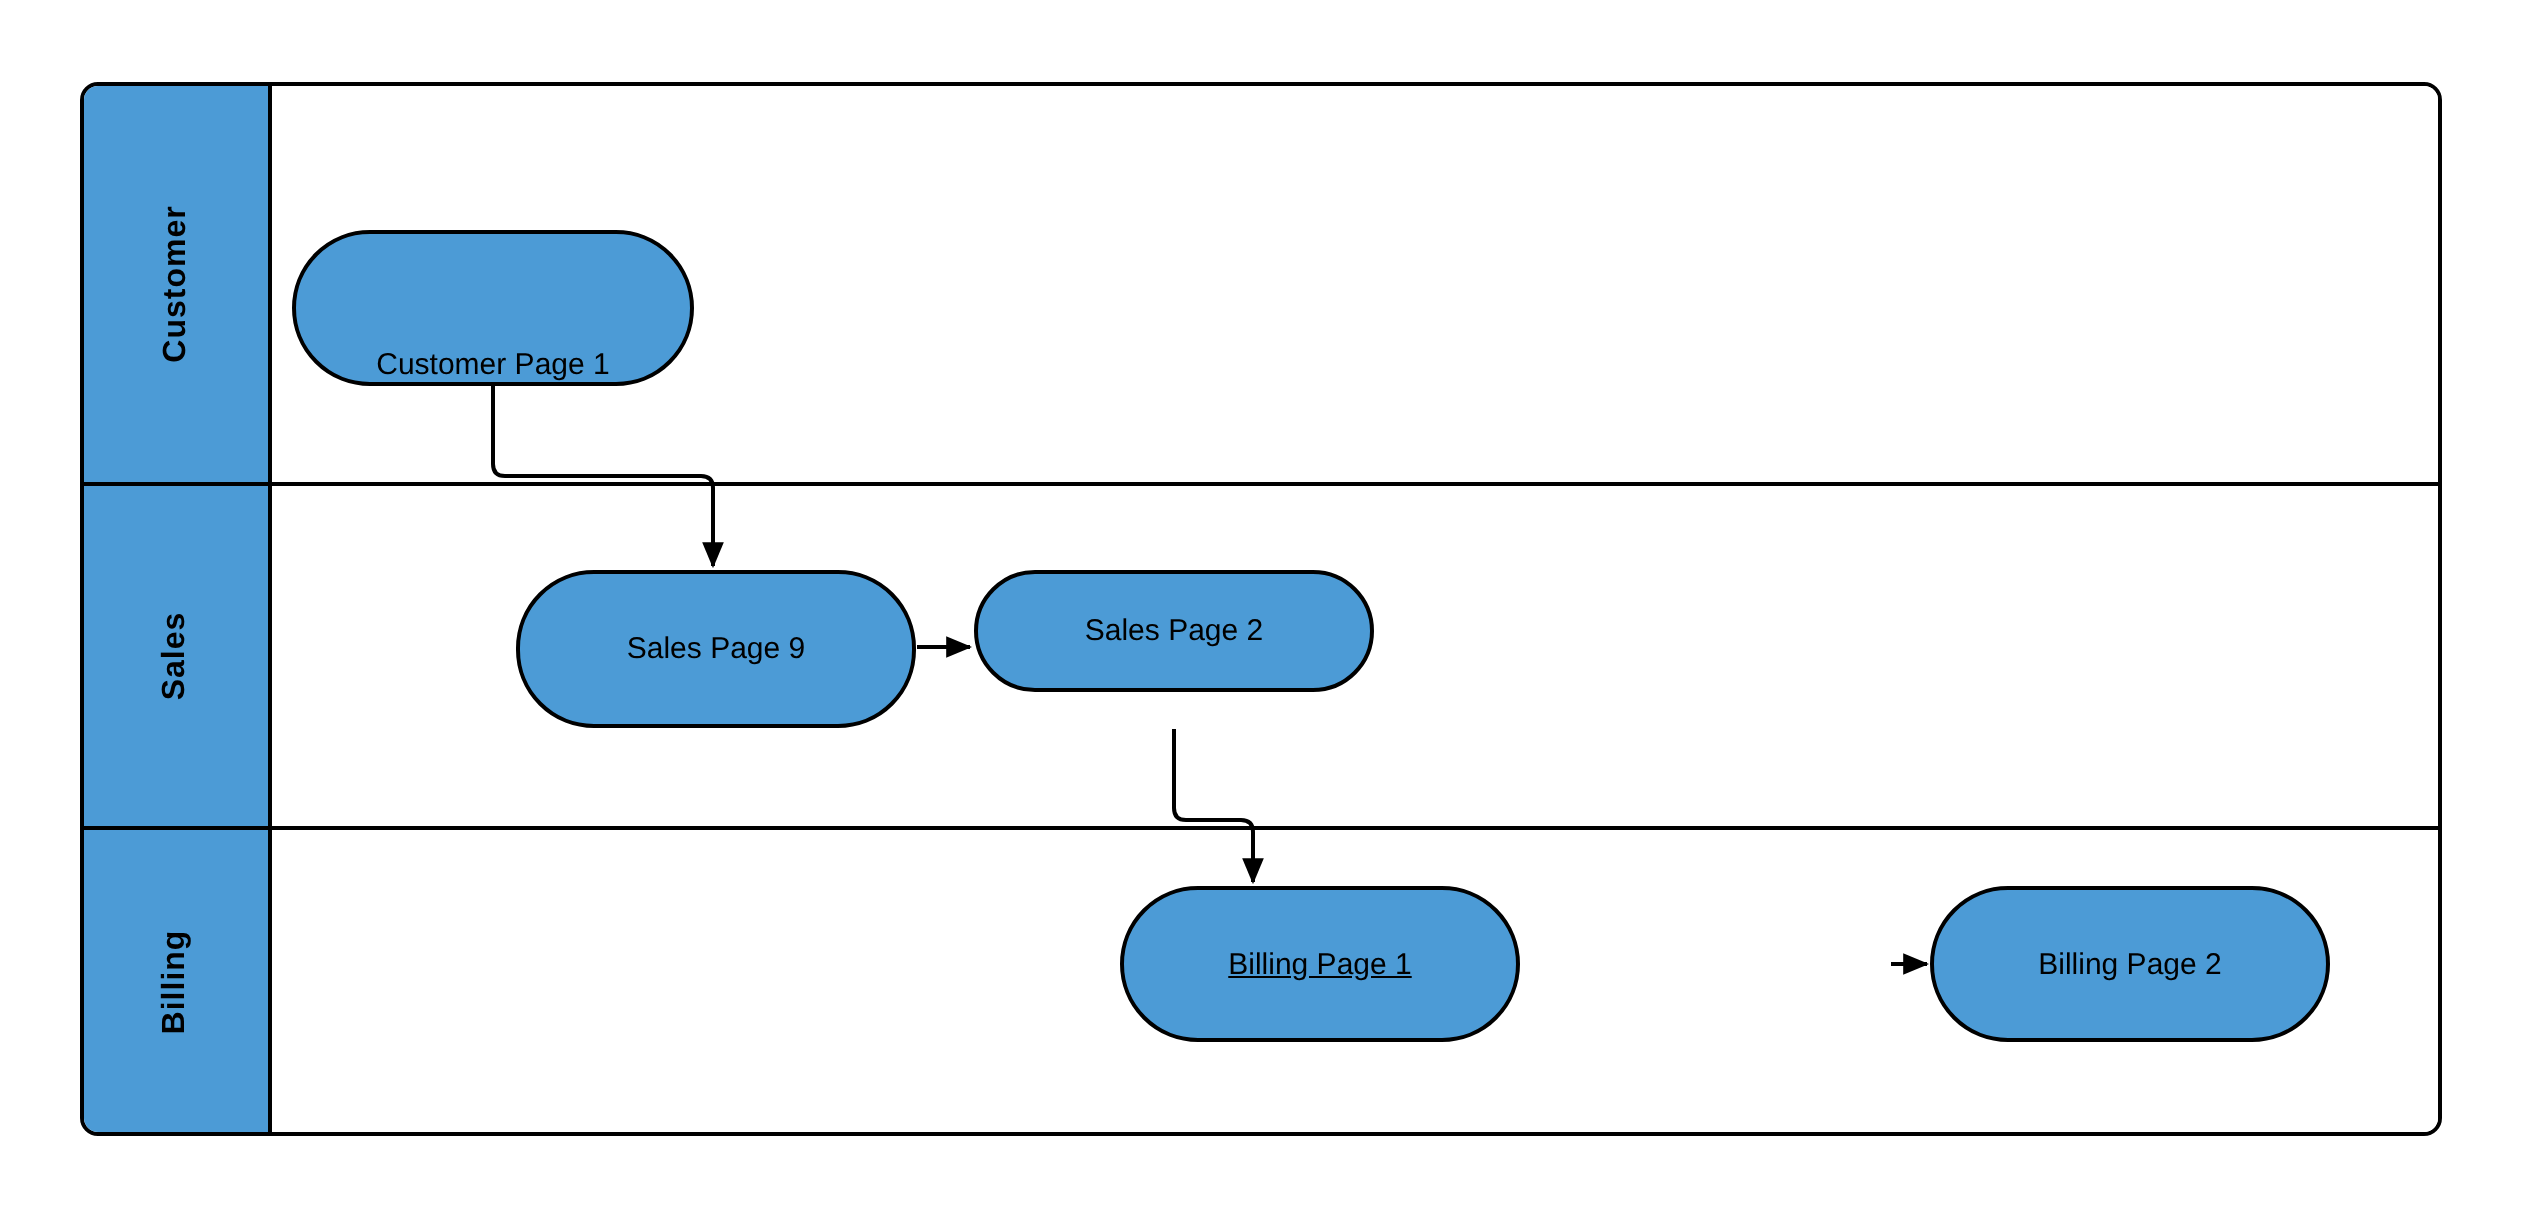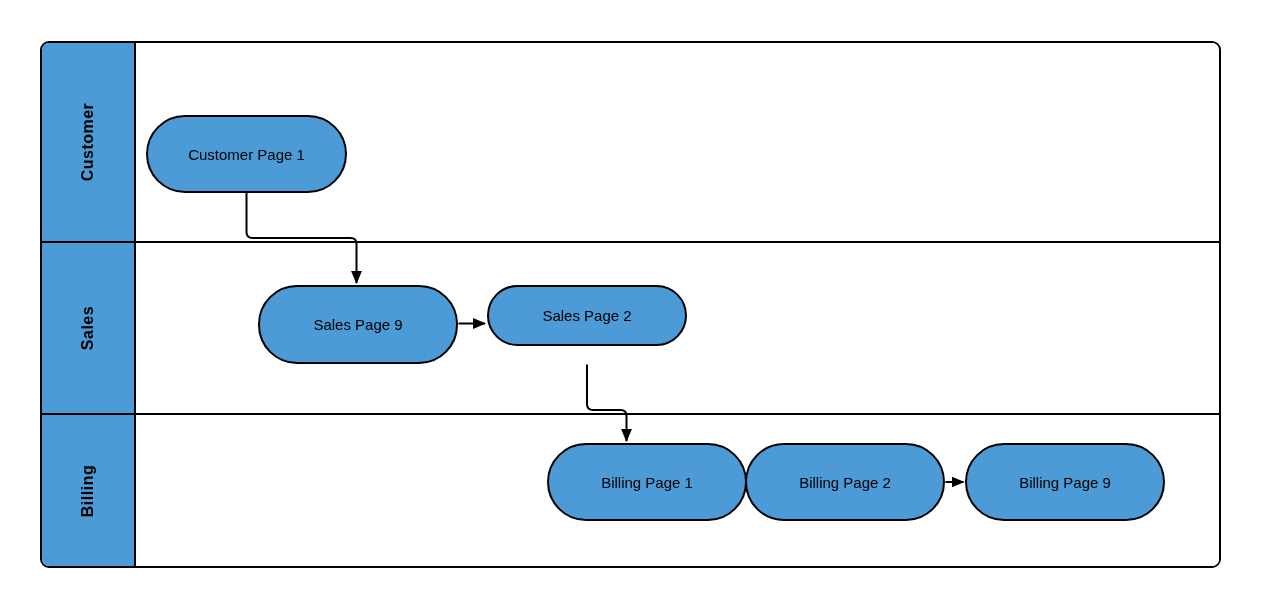--- a/index.html
+++ b/index.html
@@ -71,24 +71,24 @@
     border: 2px solid #000000;
     border-radius: 39px;
     display: flex;
     align-items: center;
     justify-content: center;
     font-size: 15px;
     color: #000000;
     text-align: center;
     cursor: default;
   }
-  #node-customer-1 { left: 146px; top: 115px; width: 201px; }
+  #node-customer-1 { left: 146px; top: 115px; width: 201px; align-items: flex-end; }
   #node-sales-1    { left: 258px; top: 285px; height: 79px; }
   #node-sales-2    { left: 487px; top: 285px; height: 61px; }
-  #node-billing-1  { left: 547px; top: 443px; }
+  #node-billing-1  { left: 560px; top: 443px; text-decoration: underline; }
   #node-billing-2  { left: 745px; top: 443px; }
   #node-billing-3  { left: 965px; top: 443px; }
   
   .edge-layer {
     position: absolute;
     left: 0;
     top: 0;
     width: 1261px;
     height: 611px;
     pointer-events: none;
@@ -144,20 +144,17 @@
   </div>
   <div class="node" id="node-sales-1">
     <span>Sales Page 9</span>
   </div>
   <div class="node" id="node-sales-2">
     <span>Sales Page 2</span>
   </div>
   <div class="node" id="node-billing-1">
     <span>Billing Page 1</span>
   </div>
-  <div class="node" id="node-billing-2">
+  <div class="node" id="node-billing-3">
     <span>Billing Page 2</span>
-  </div>
-  <div class="node" id="node-billing-3">
-    <span>Billing Page 9</span>
   </div>
 
 </div>
 
 </body></html>

